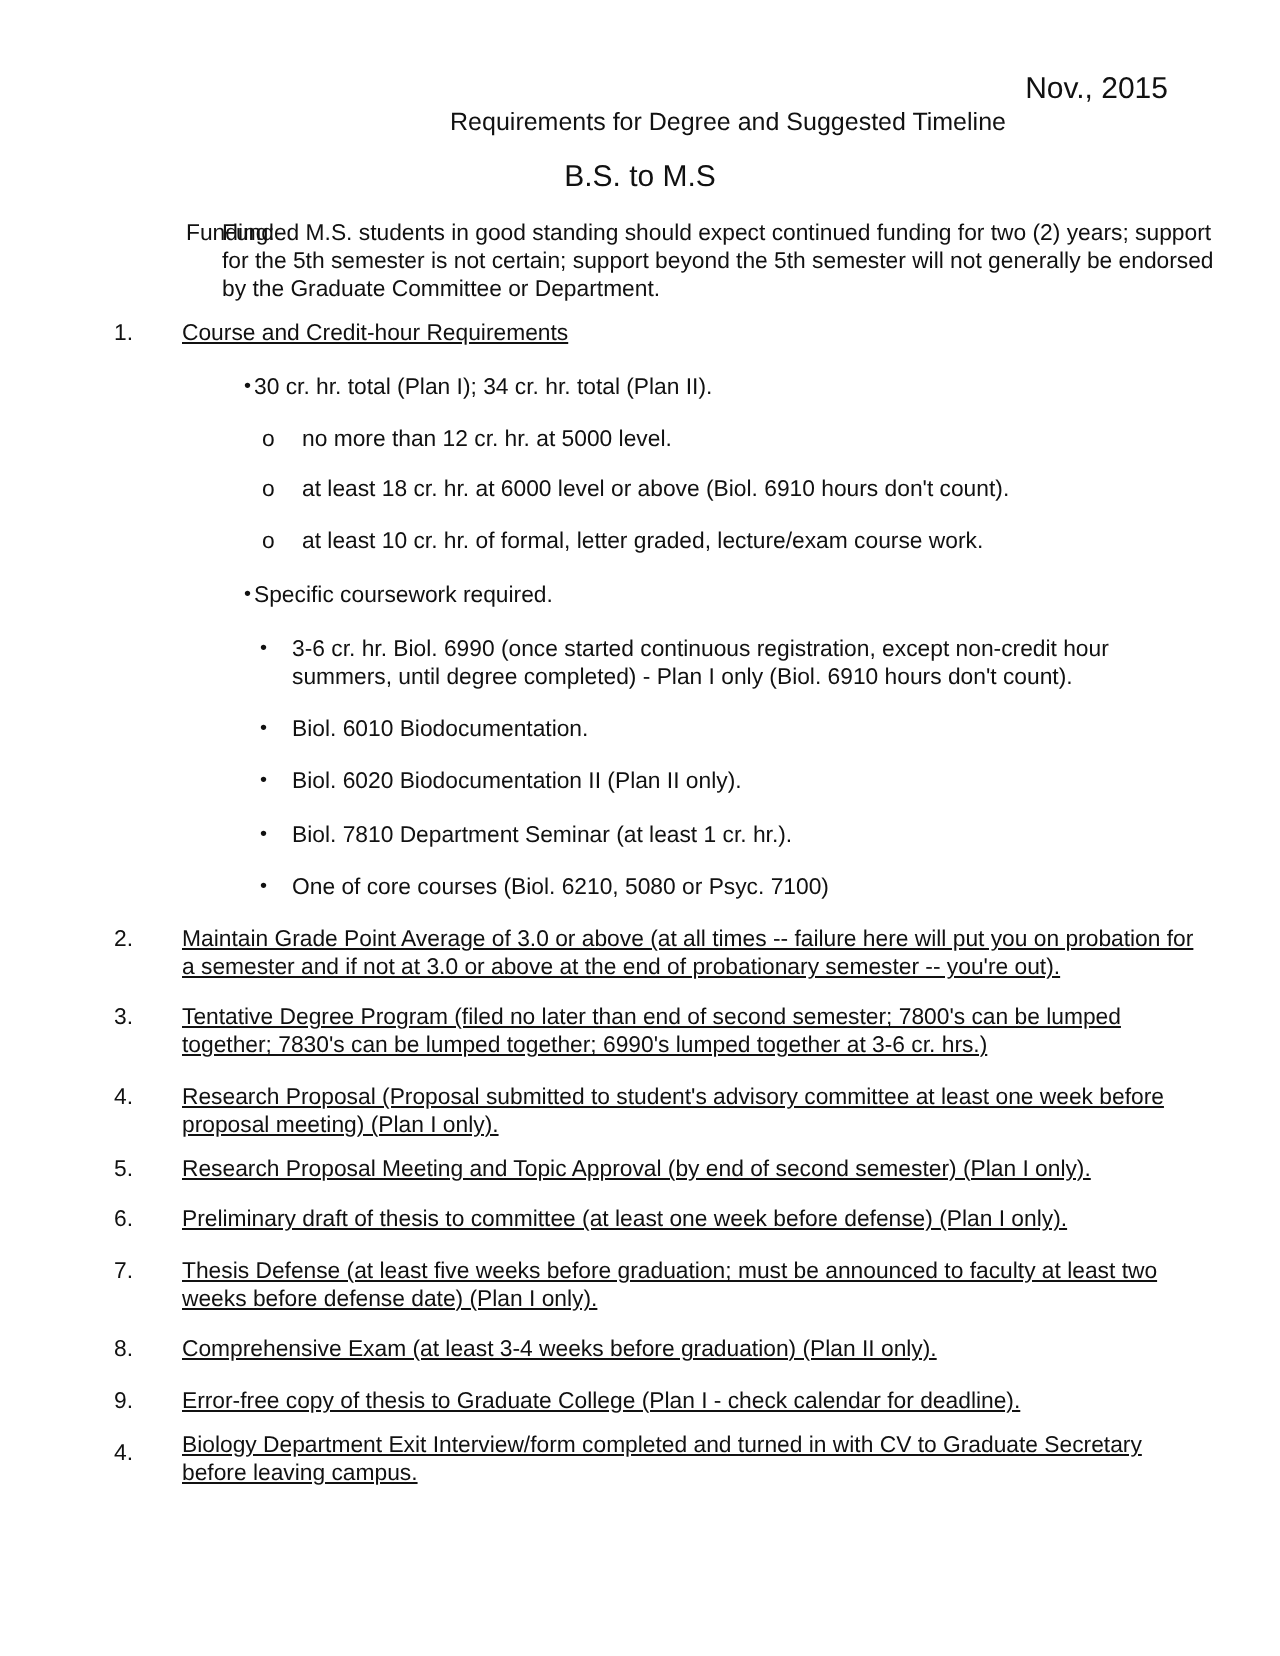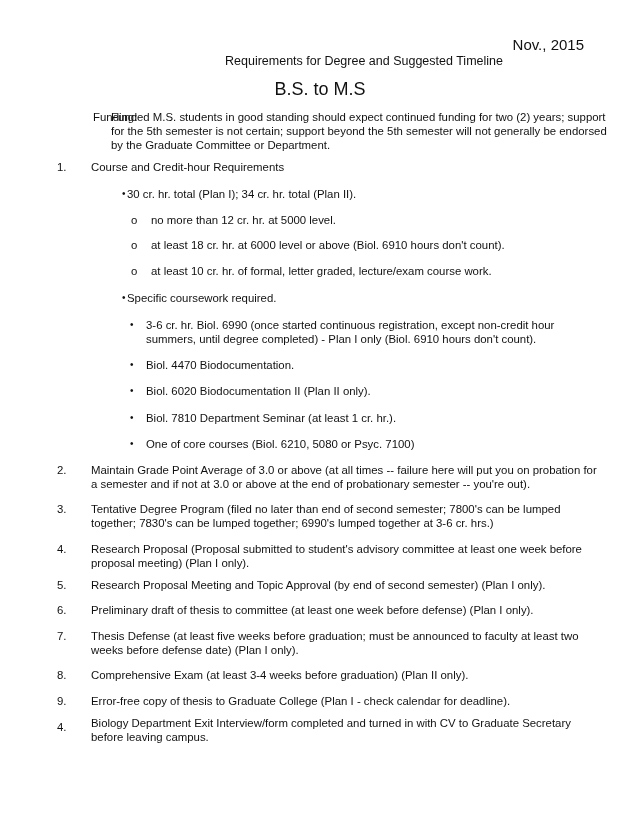--- a/index.html
+++ b/index.html
@@ -4,25 +4,25 @@
   <style>
     html, body { margin: 0; padding: 0; background: #ffffff; }
     body {
       width: 640px; height: 828px; position: relative; overflow: hidden;
       font-family: "Liberation Sans", sans-serif; color: #111; font-size: 11.4px;
       line-height: 14px;
     }
     .abs { position: absolute; }
     .date { right: 56px; top: 38px; font-size: 15px; }
     .title { left: 0; width: 640px; text-align: center; top: 54px; font-size: 12.5px; margin-left: 44px; }
-    .subtitle { left: 0; width: 640px; text-align: center; top: 82px; font-size: 18px; }
+    .subtitle { left: 0; width: 640px; text-align: center; top: 82px; font-size: 15px; }
     .fund-label { left: 57px; top: 110px; margin-left: 36px; }
     .fund-text { left: 91px; top: 110px; width: 500px; margin-left: 20px; }
     .num { left: 57px; width: 30px; }
-    .item { left: 91px; width: 510px; }
+    .item { left: 91px; width: 510px; text-decoration: underline; }
     .b1 { left: 122px; }
     .b1t { left: 127px; width: 470px; }
     .o { left: 131px; }
     .ot { left: 151px; width: 440px; }
     .b2 { left: 130px; }
     .b2t { left: 146px; width: 450px; }
     .dot { font-size: 10px; }
   </style>
 </head>
 <body>
@@ -47,21 +47,21 @@
   <div class="abs ot" style="top:238px">at least 18 cr. hr. at 6000 level or above (Biol. 6910 hours don't count).</div>
   <div class="abs o" style="top:264px">o</div>
   <div class="abs ot" style="top:264px">at least 10 cr. hr. of formal, letter graded, lecture/exam course work.</div>
 
   <div class="abs b1 dot" style="top:291px">•</div>
   <div class="abs b1t" style="top:291px">Specific coursework required.</div>
 
   <div class="abs b2 dot" style="top:318px">•</div>
   <div class="abs b2t" style="top:318px">3-6 cr. hr. Biol. 6990 (once started continuous registration, except non-credit hour summers, until degree completed) - Plan I only (Biol. 6910 hours don't count).</div>
   <div class="abs b2 dot" style="top:358px">•</div>
-  <div class="abs b2t" style="top:358px">Biol. 4470 Biodocumentation.</div>
+  <div class="abs b2t" style="top:358px">Biol. 6010 Biodocumentation.</div>
   <div class="abs b2 dot" style="top:384px">•</div>
   <div class="abs b2t" style="top:384px">Biol. 6020 Biodocumentation II (Plan II only).</div>
   <div class="abs b2 dot" style="top:411px">•</div>
   <div class="abs b2t" style="top:411px">Biol. 7810 Department Seminar (at least 1 cr. hr.).</div>
   <div class="abs b2 dot" style="top:437px">•</div>
   <div class="abs b2t" style="top:437px">One of core courses (Biol. 6210, 5080 or Psyc. 7100)</div>
 
   <div class="abs num" style="top:463px">2.</div>
   <div class="abs item" style="top:463px">Maintain Grade Point Average of 3.0 or above (at all times -- failure here will put you on probation for a semester and if not at 3.0 or above at the end of probationary semester -- you're out).</div>
 

